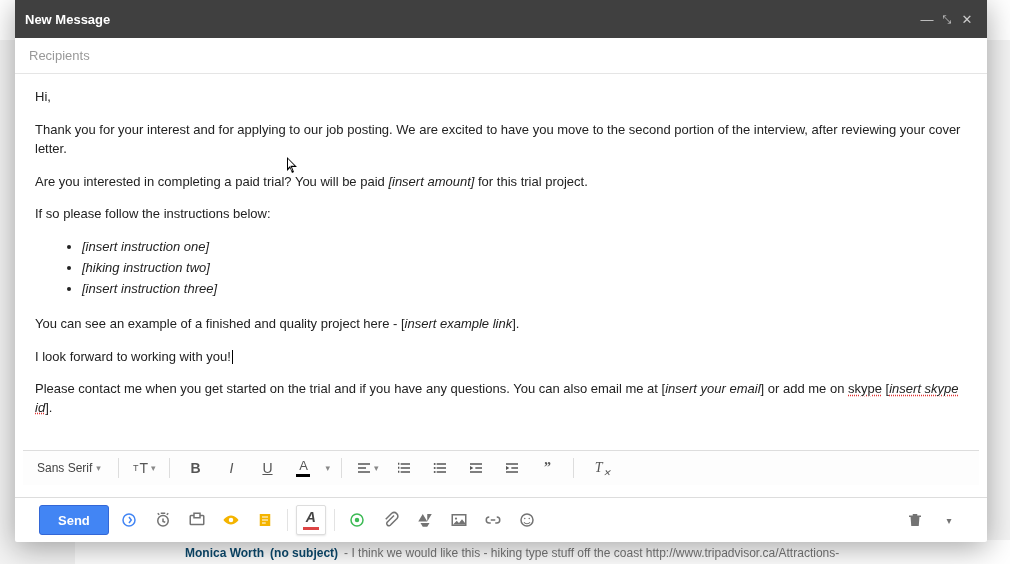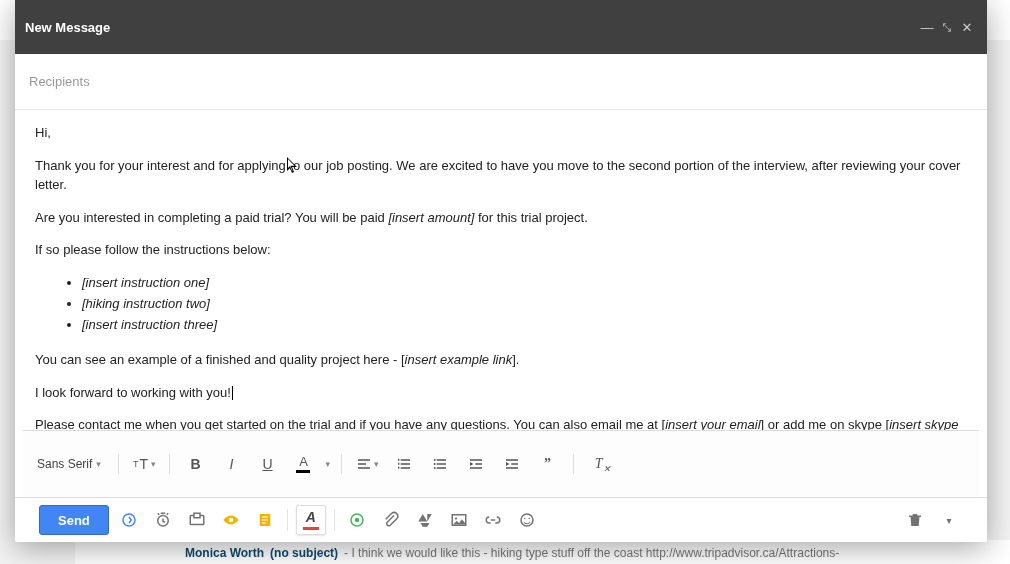--- a/index.html
+++ b/index.html
@@ -1,34 +1,34 @@
 <!DOCTYPE html>
 <html><head>
 <meta charset="utf-8">
 <style>
   html,body{margin:0;padding:0;font-family:Arial,Helvetica,sans-serif;background:#e8e8e8;width:1010px;height:564px;overflow:hidden;position:relative}
   
   .bg{position:absolute;inset:0;background:linear-gradient(to bottom,#fff 0,#fff 40px,#f3f3f3 40px,#f3f3f3 100%);}
   .bg-row{position:absolute;left:75px;right:0;height:26px;background:#fff;border-bottom:1px solid #eee;font-size:12px;color:#777;display:flex;align-items:center;padding-left:110px}
   .bg-row b{color:#0c4a6e;margin-right:6px}
   .compose{position:absolute;left:15px;top:0;width:972px;height:542px;background:#fff;box-shadow:0 6px 30px rgba(0,0,0,.35);border-radius:2px;display:flex;flex-direction:column}
-  .titlebar{height:30px;background:#404040;color:#fff;display:flex;align-items:center;padding:12px 10px;font-size:13px}
+  .titlebar{height:30px;background:#404040;color:#fff;display:flex;align-items:center;padding:4px 10px;font-size:13px}
   .titlebar .title{flex:1;font-weight:bold}
   .titlebar .winbtn{width:20px;text-align:center;cursor:pointer;font-size:13px;color:#ccc}
-  .field{border-bottom:1px solid #e5e5e5;padding:19px 12px;font-size:13px;color:#999}
+  .field{border-bottom:1px solid #e5e5e5;padding:9px 12px;font-size:13px;color:#999}
   .field input{border:none;outline:none;width:100%;font-size:13px;color:#222}
   .field input::placeholder{color:#999}
   .body{flex:1;padding:14px 12px 6px 12px;font-size:13px;color:#222;line-height:1.45;overflow-y:auto;position:relative}
   .body p{margin:0 0 14px 8px}
   .body ul{margin:0 0 16px 0;padding-left:55px}
   .body ul li{margin:2px 0}
   .sig-name{font-weight:bold;font-family:Georgia,serif;font-size:14px}
   .spell{text-decoration:underline;text-decoration-style:dotted;text-decoration-color:#d33}
   .caret{display:inline-block;width:1px;height:14px;background:#000;vertical-align:text-bottom;margin-left:1px}
-  .format-bar{height:34px;border-top:1px solid #ddd;background:#fdfdfd;display:flex;align-items:center;padding:16px 8px;gap:8px;margin:0 8px}
+  .format-bar{height:34px;border-top:1px solid #ddd;background:#fdfdfd;display:flex;align-items:center;padding:0 8px;gap:8px;margin:12px 8px}
   .fb-sep{width:1px;height:20px;background:#ddd;margin:0 3px}
   .fb-btn{min-width:22px;height:24px;display:flex;align-items:center;justify-content:center;cursor:pointer;color:#555;font-size:14px;border-radius:2px;padding:0 3px}
   .fb-font{font-size:12px;color:#444;padding:0 6px;display:flex;align-items:center;gap:4px}
   .fb-font .tri{font-size:9px;color:#888}
   .send-bar{height:44px;border-top:1px solid #ddd;display:flex;align-items:center;padding:0 24px;gap:6px}
   .send-btn{background:#4285f4;color:#fff;border:none;font-weight:bold;font-size:13px;height:30px;padding:0 18px;border-radius:3px;cursor:pointer;border:1px solid #3367d6}
   .tool-btn{width:28px;height:28px;display:flex;align-items:center;justify-content:center;cursor:pointer;color:#737373;border-radius:2px}
   .tool-btn svg{width:18px;height:18px;fill:#737373}
   .tool-btn.circle svg circle{fill:none;stroke:#4285f4;stroke-width:2}
   .tool-sep{width:1px;height:22px;background:#e3e3e3;margin:0 2px}

